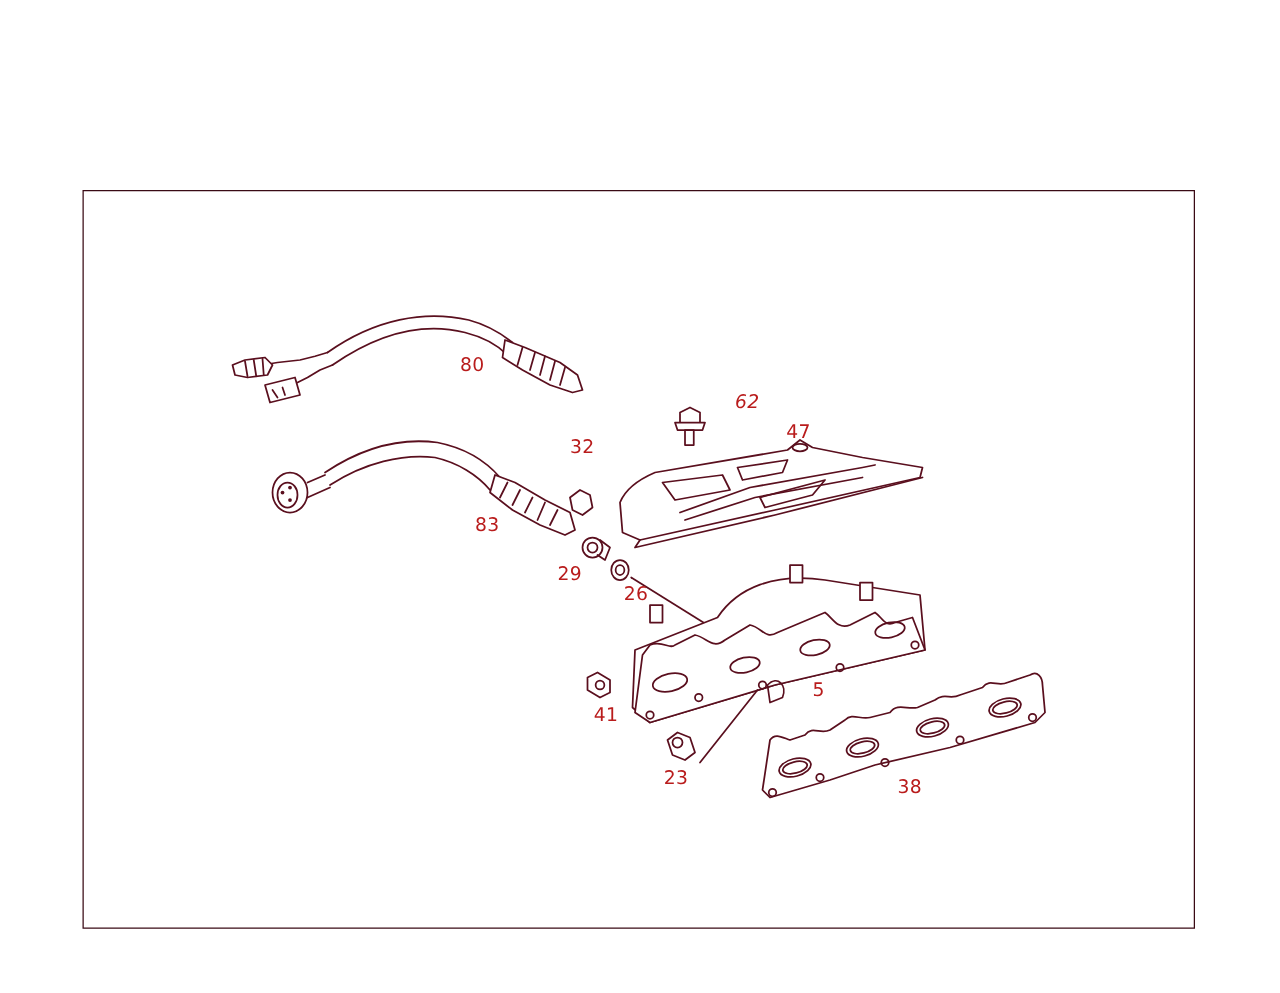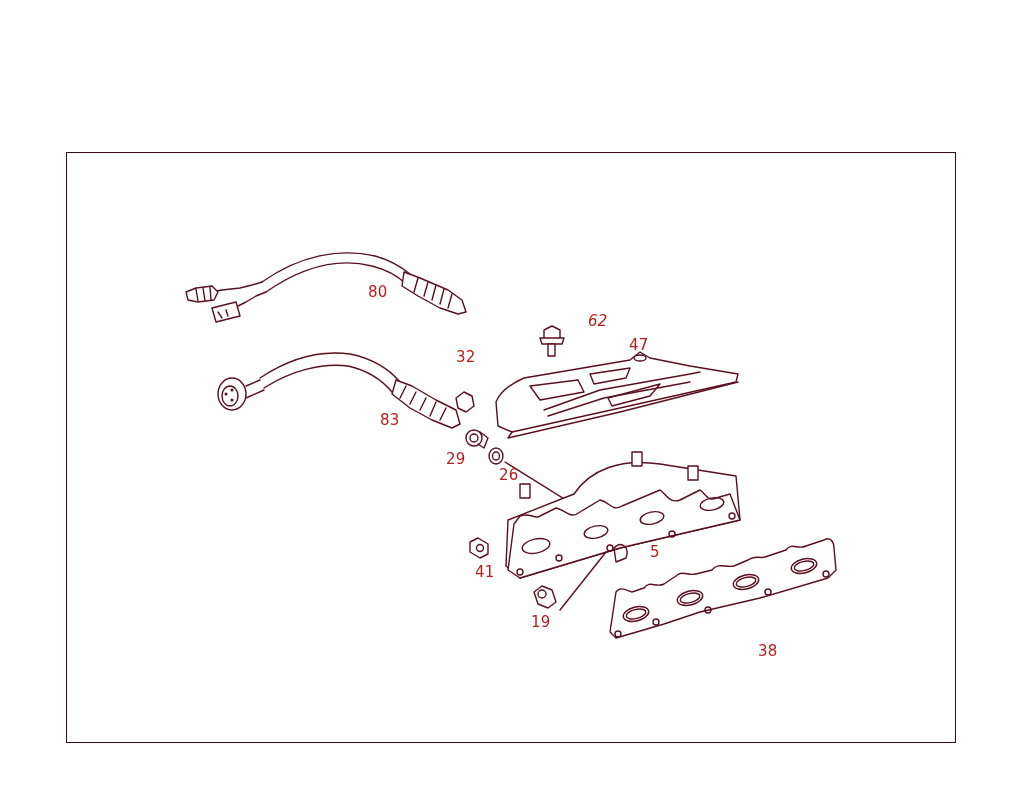--- a/index.html
+++ b/index.html
@@ -125,14 +125,14 @@
 
 <span class="lbl" style="left:368px;top:285px;">80</span>
 <span class="lbl" style="left:380px;top:413px;">83</span>
 <span class="lbl" style="left:588px;top:314px;font-style:italic;">62</span>
 <span class="lbl" style="left:629px;top:338px;">47</span>
 <span class="lbl" style="left:456px;top:350px;">32</span>
 <span class="lbl" style="left:446px;top:452px;">29</span>
 <span class="lbl" style="left:479px;top:468px;margin-left:20px;">26</span>
 <span class="lbl" style="left:650px;top:545px;">5</span>
 <span class="lbl" style="left:464px;top:565px;margin-left:11px;">41</span>
-<span class="lbl" style="left:531px;top:615px;">19</span>
-<span class="lbl" style="left:718px;top:644px;margin-left:40px;">38</span>
+<span class="lbl" style="left:531px;top:615px;">23</span>
+<span class="lbl" style="left:718px;top:622px;">38</span>
 
 </body></html>

